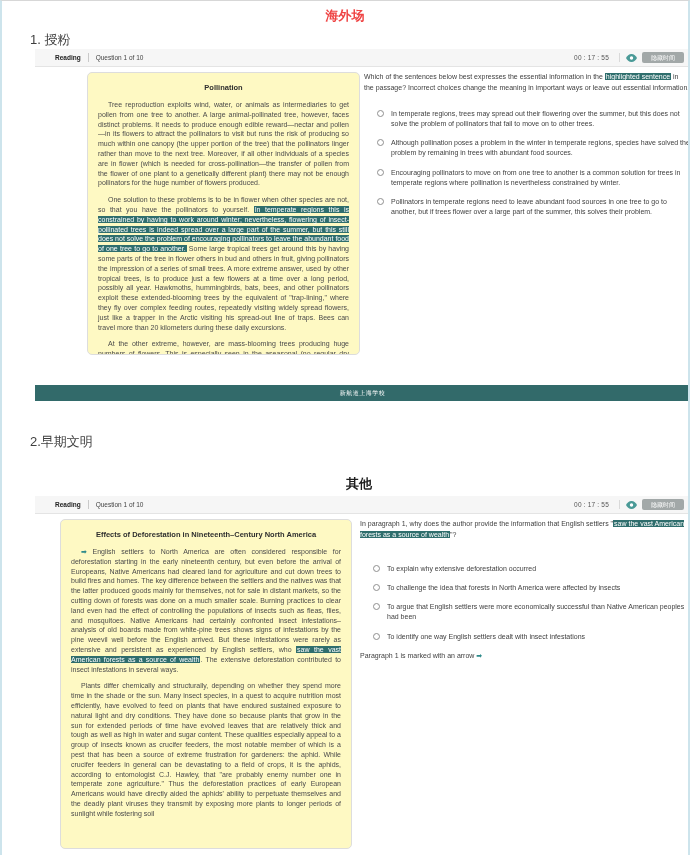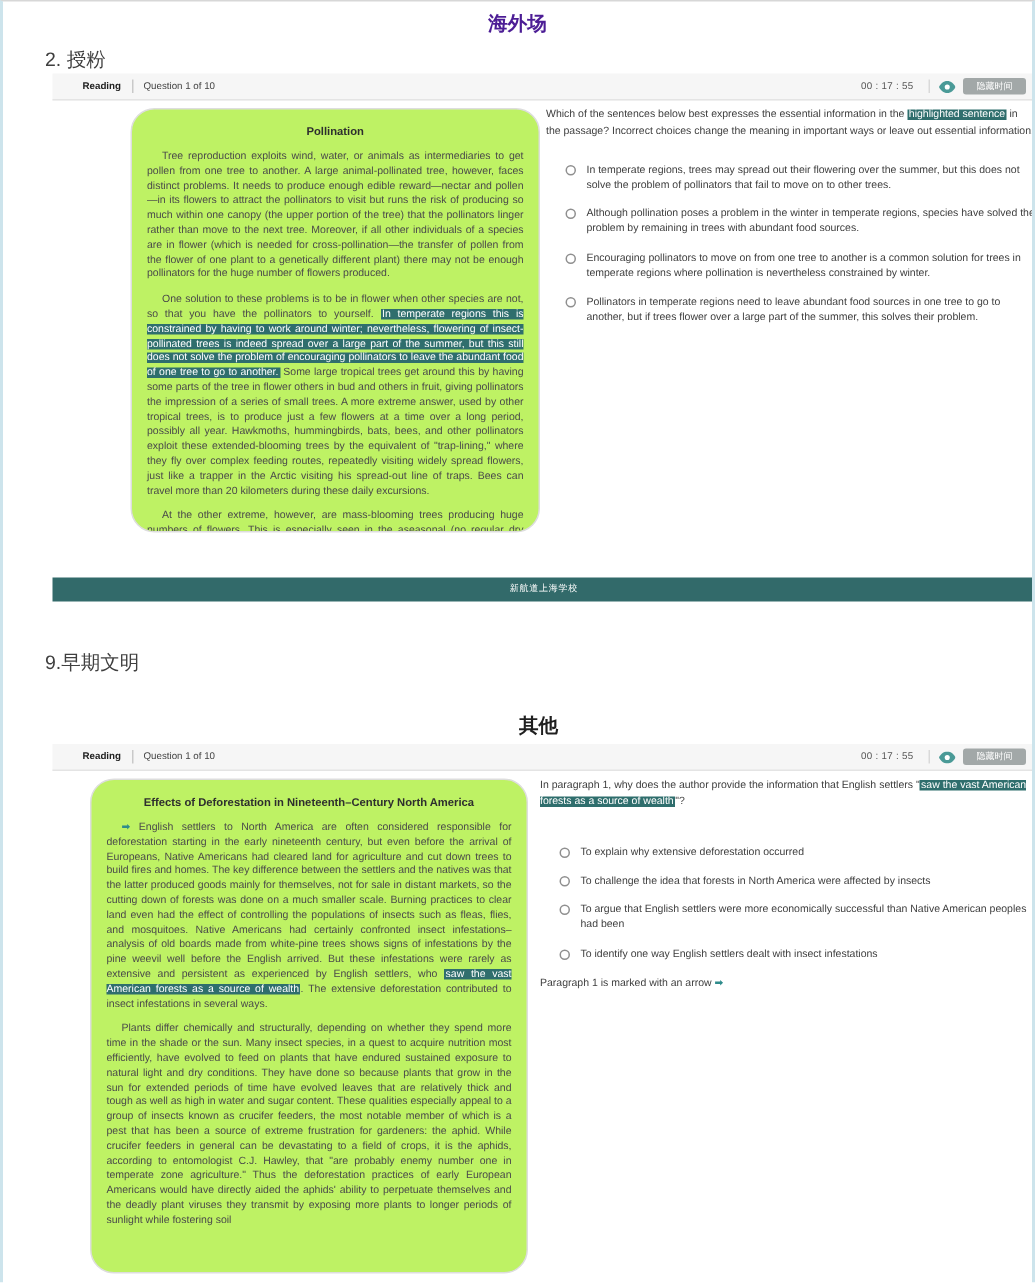--- a/index.html
+++ b/index.html
@@ -5,21 +5,21 @@
   * { margin: 0; padding: 0; box-sizing: border-box; }
   html, body { background: #fff; }
   body { font-family: "Liberation Sans", "DejaVu Sans", sans-serif; }
   .page {
     width: 690px; height: 855px; margin: 0 auto; background: #fff;
     border-top: 1px solid #d7d7d7;
     border-left: 2px solid #cde4ec;
     border-right: 2px solid #cde4ec;
     overflow: hidden; position: relative;
   }
-  .main-title { text-align: center; font-size: 13px; font-weight: bold; color: #4c1d95; margin-top: 6px; }
+  .main-title { text-align: center; font-size: 13px; font-weight: bold; color: #ef4444; margin-top: 6px; }
   .section-title { font-size: 13px; color: #3f3f3f; margin-left: 28px; }
   .sec-pollination { margin-top: 6px; }
   .sec-early { margin-top: 32px; }
   .center-title { text-align: center; font-size: 13px; font-weight: bold; color: #1f1f1f; margin-top: 24px; padding-left: 28px; }
   .sec-deforest { margin-top: 5px; }
 
   .test-block { margin-left: 33px; width: 655px; }
   .block2 .toolbar { margin-top: 3px; }
 
   .toolbar {
@@ -33,21 +33,21 @@
   .toolbar .timer { color: #555; margin-right: 4px; letter-spacing: 0.2px; }
   .toolbar .tdivider2 { width: 1px; height: 9px; background: #d9d9d9; margin: 0 6px; }
   .eye-wrap { display: inline-flex; align-items: center; margin-right: 5px; }
   .hide-btn {
     background: #a2a8a8; color: #fff; font-size: 6px; padding: 2.5px 9px;
     border-radius: 2px; border: none; line-height: 1; cursor: default;
   }
 
   .content-row { display: flex; align-items: flex-start; margin-top: 5px; }
   .passage-card {
-    border: 1px solid #ddd; border-radius: 16px; background: #bef264; padding: 8px 10px;
+    border: 1px solid #ddd; border-radius: 5px; background: #fef9c3; padding: 8px 10px;
   }
   .block1 .passage-card { margin-left: 52px; width: 273px; height: 283px; overflow: hidden; }
   .block2 .passage-card { margin-left: 25px; width: 292px; height: 330px; overflow: hidden; }
   .passage-title { font-size: 7.5px; font-weight: bold; text-align: center; color: #2e2e2e; margin: 2px 0 8px 0; }
   .passage-para { font-size: 7px; line-height: 1.4; color: #4a4a4a; text-align: justify; text-indent: 10px; margin-bottom: 7px; }
 
   .question-col { font-size: 7px; color: #3e3e3e; }
   .block1 .question-col { margin-left: 4px; width: 326px; }
   .block2 .question-col { margin-left: 8px; width: 330px; }
   .question-text { line-height: 1.5; margin-bottom: 16px; }
@@ -70,21 +70,21 @@
   }
   .block1 .banner { margin-top: 30px; }
   .block2 .banner { margin-top: 42px; }
 </style>
 </head>
 <body>
 
 <div class="page">
 
   <div class="main-title">海外场</div>
-  <div class="section-title sec-pollination">2. 授粉</div>
+  <div class="section-title sec-pollination">1. 授粉</div>
 
   <div class="test-block block1">
 
     <div class="toolbar">
       <span class="reading">Reading</span>
       <span class="tdivider"></span>
       <span class="progress">Question 1 of 10</span>
       <span class="spacer"></span>
       <span class="timer">00 : 17 : 55</span>
       <span class="tdivider2"></span>
@@ -124,21 +124,21 @@
             <span class="radio"></span>
             <span class="option-label">Pollinators in temperate regions need to leave abundant food sources in one tree to go to another, but if trees flower over a large part of the summer, this solves their problem.</span>
           </div>
         </div>
       </div>
     </div>
 
     <div class="banner">新航道上海学校</div>
   </div>
 
-  <div class="section-title sec-early">9.早期文明</div>
+  <div class="section-title sec-early">2.早期文明</div>
   <div class="center-title">其他</div>
 
   <div class="test-block block2">
 
     <div class="toolbar">
       <span class="reading">Reading</span>
       <span class="tdivider"></span>
       <span class="progress">Question 1 of 10</span>
       <span class="spacer"></span>
       <span class="timer">00 : 17 : 55</span>

